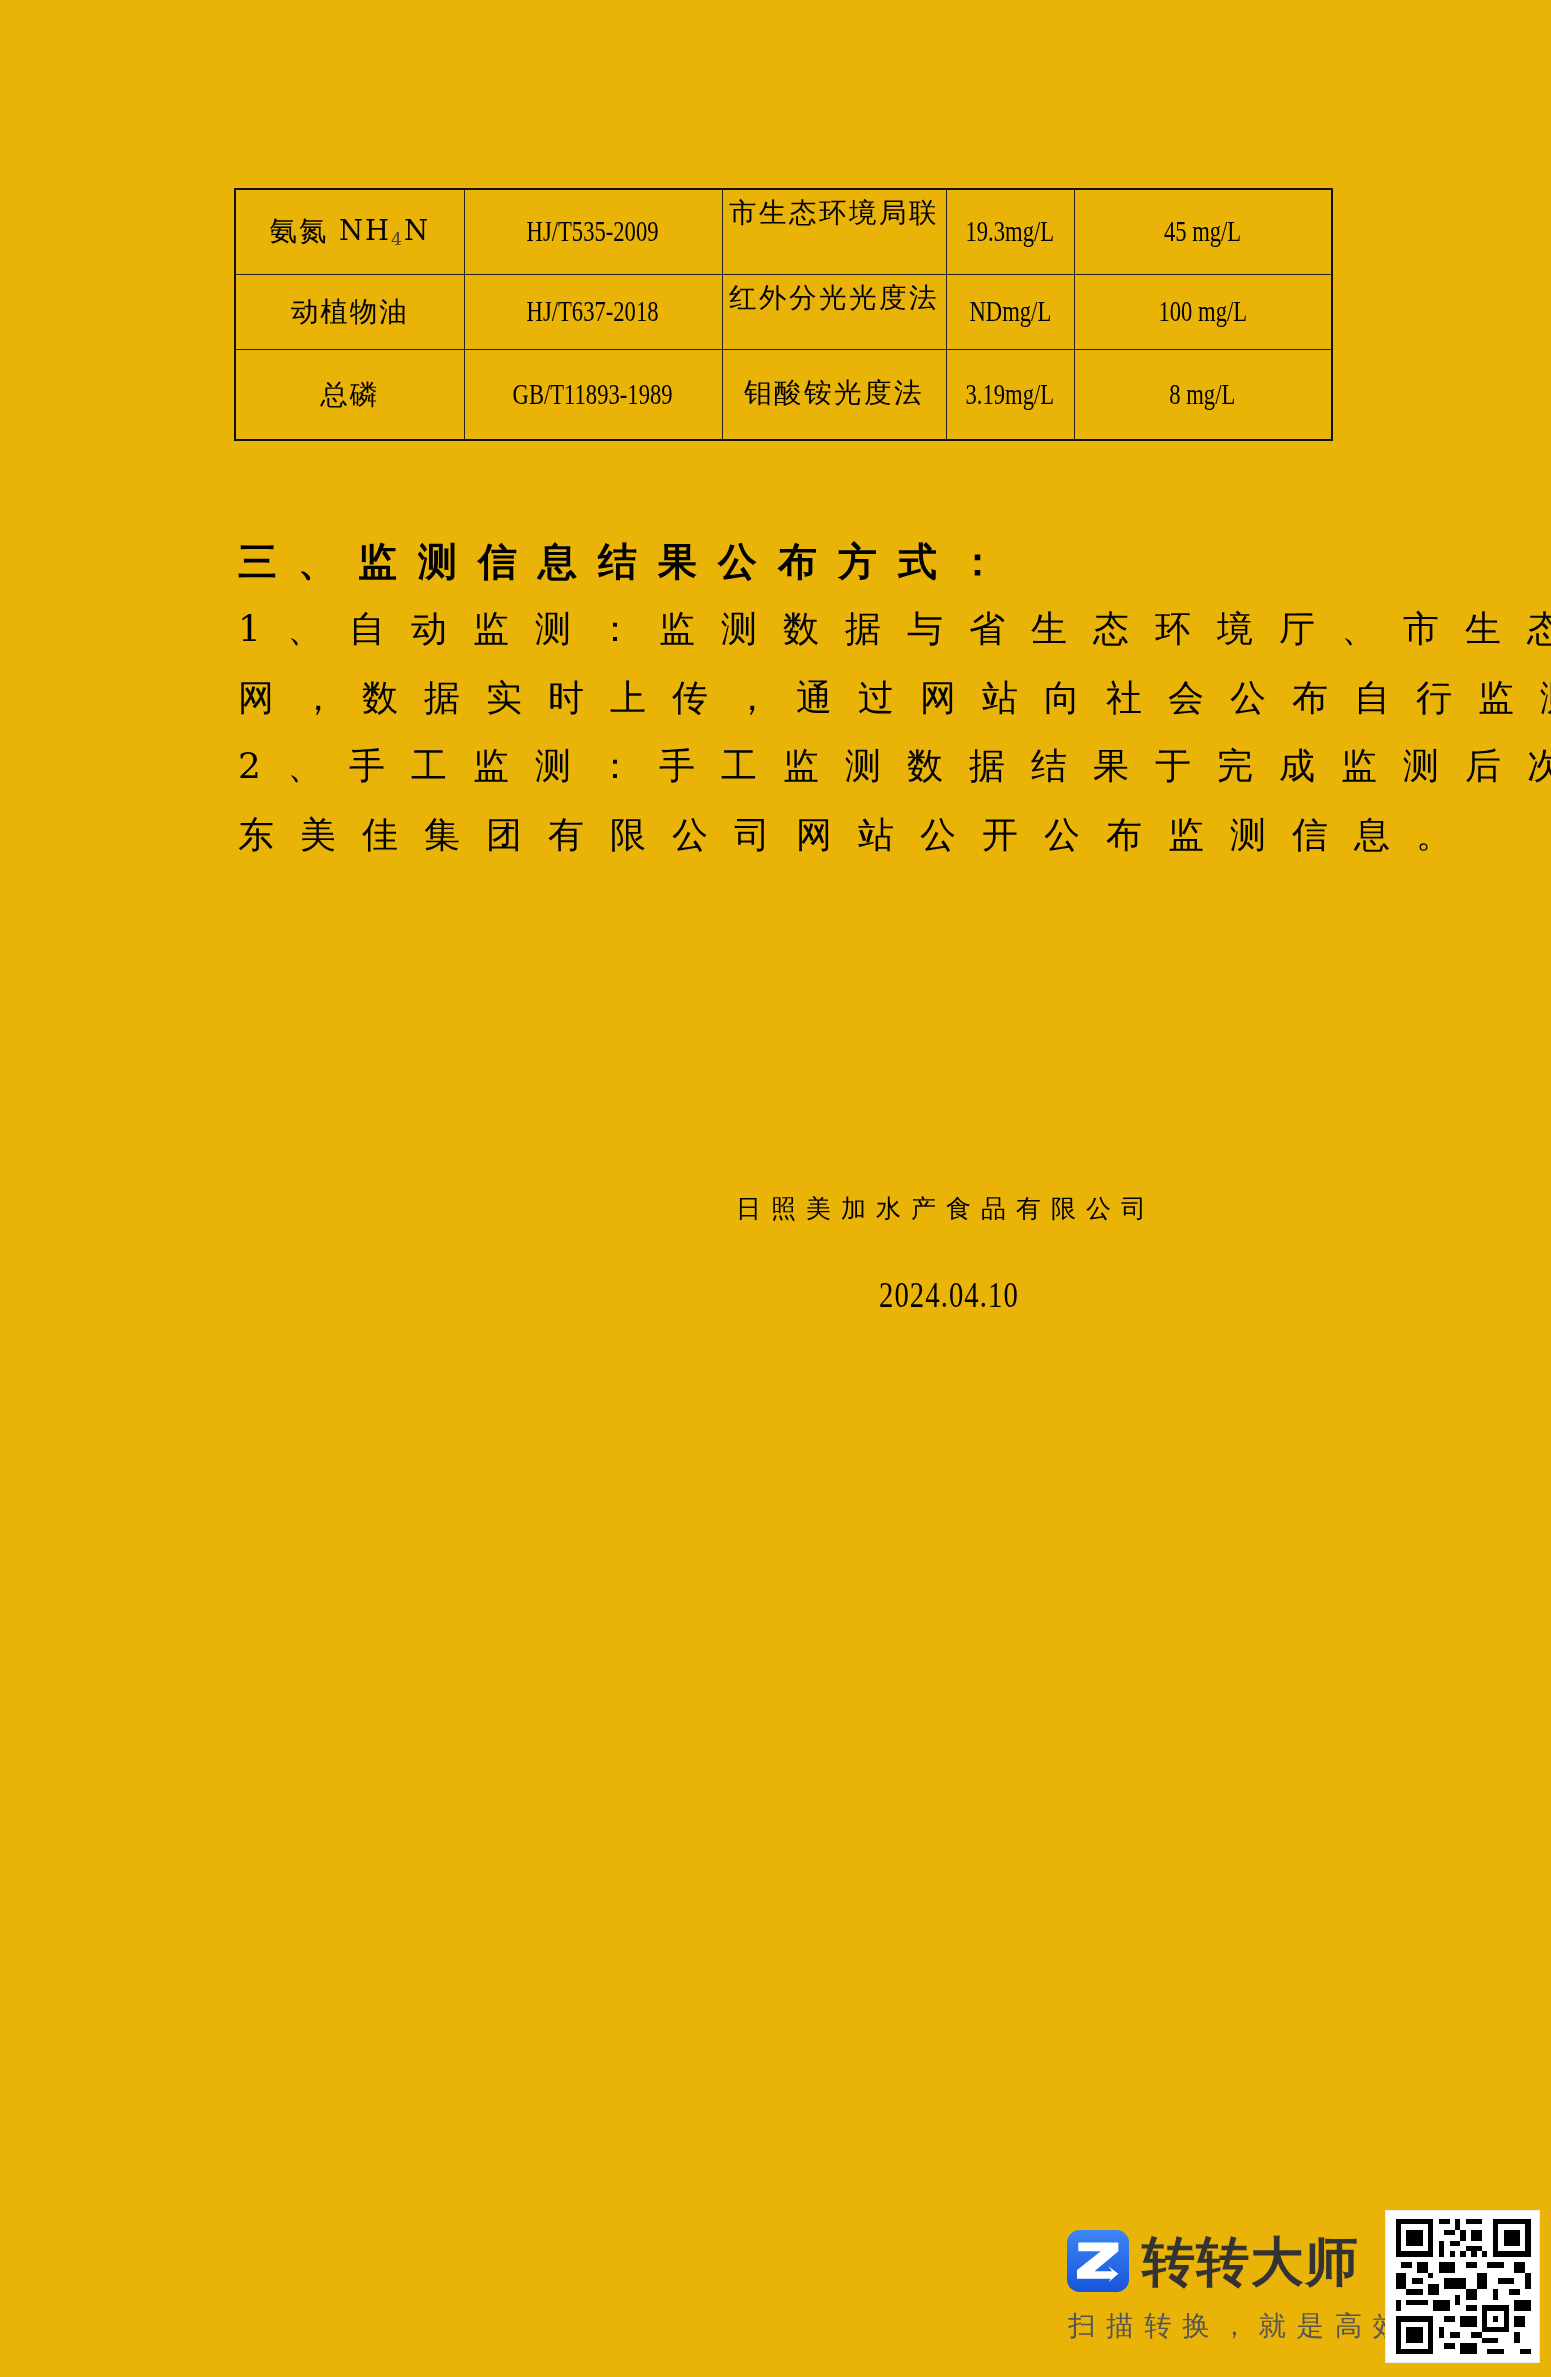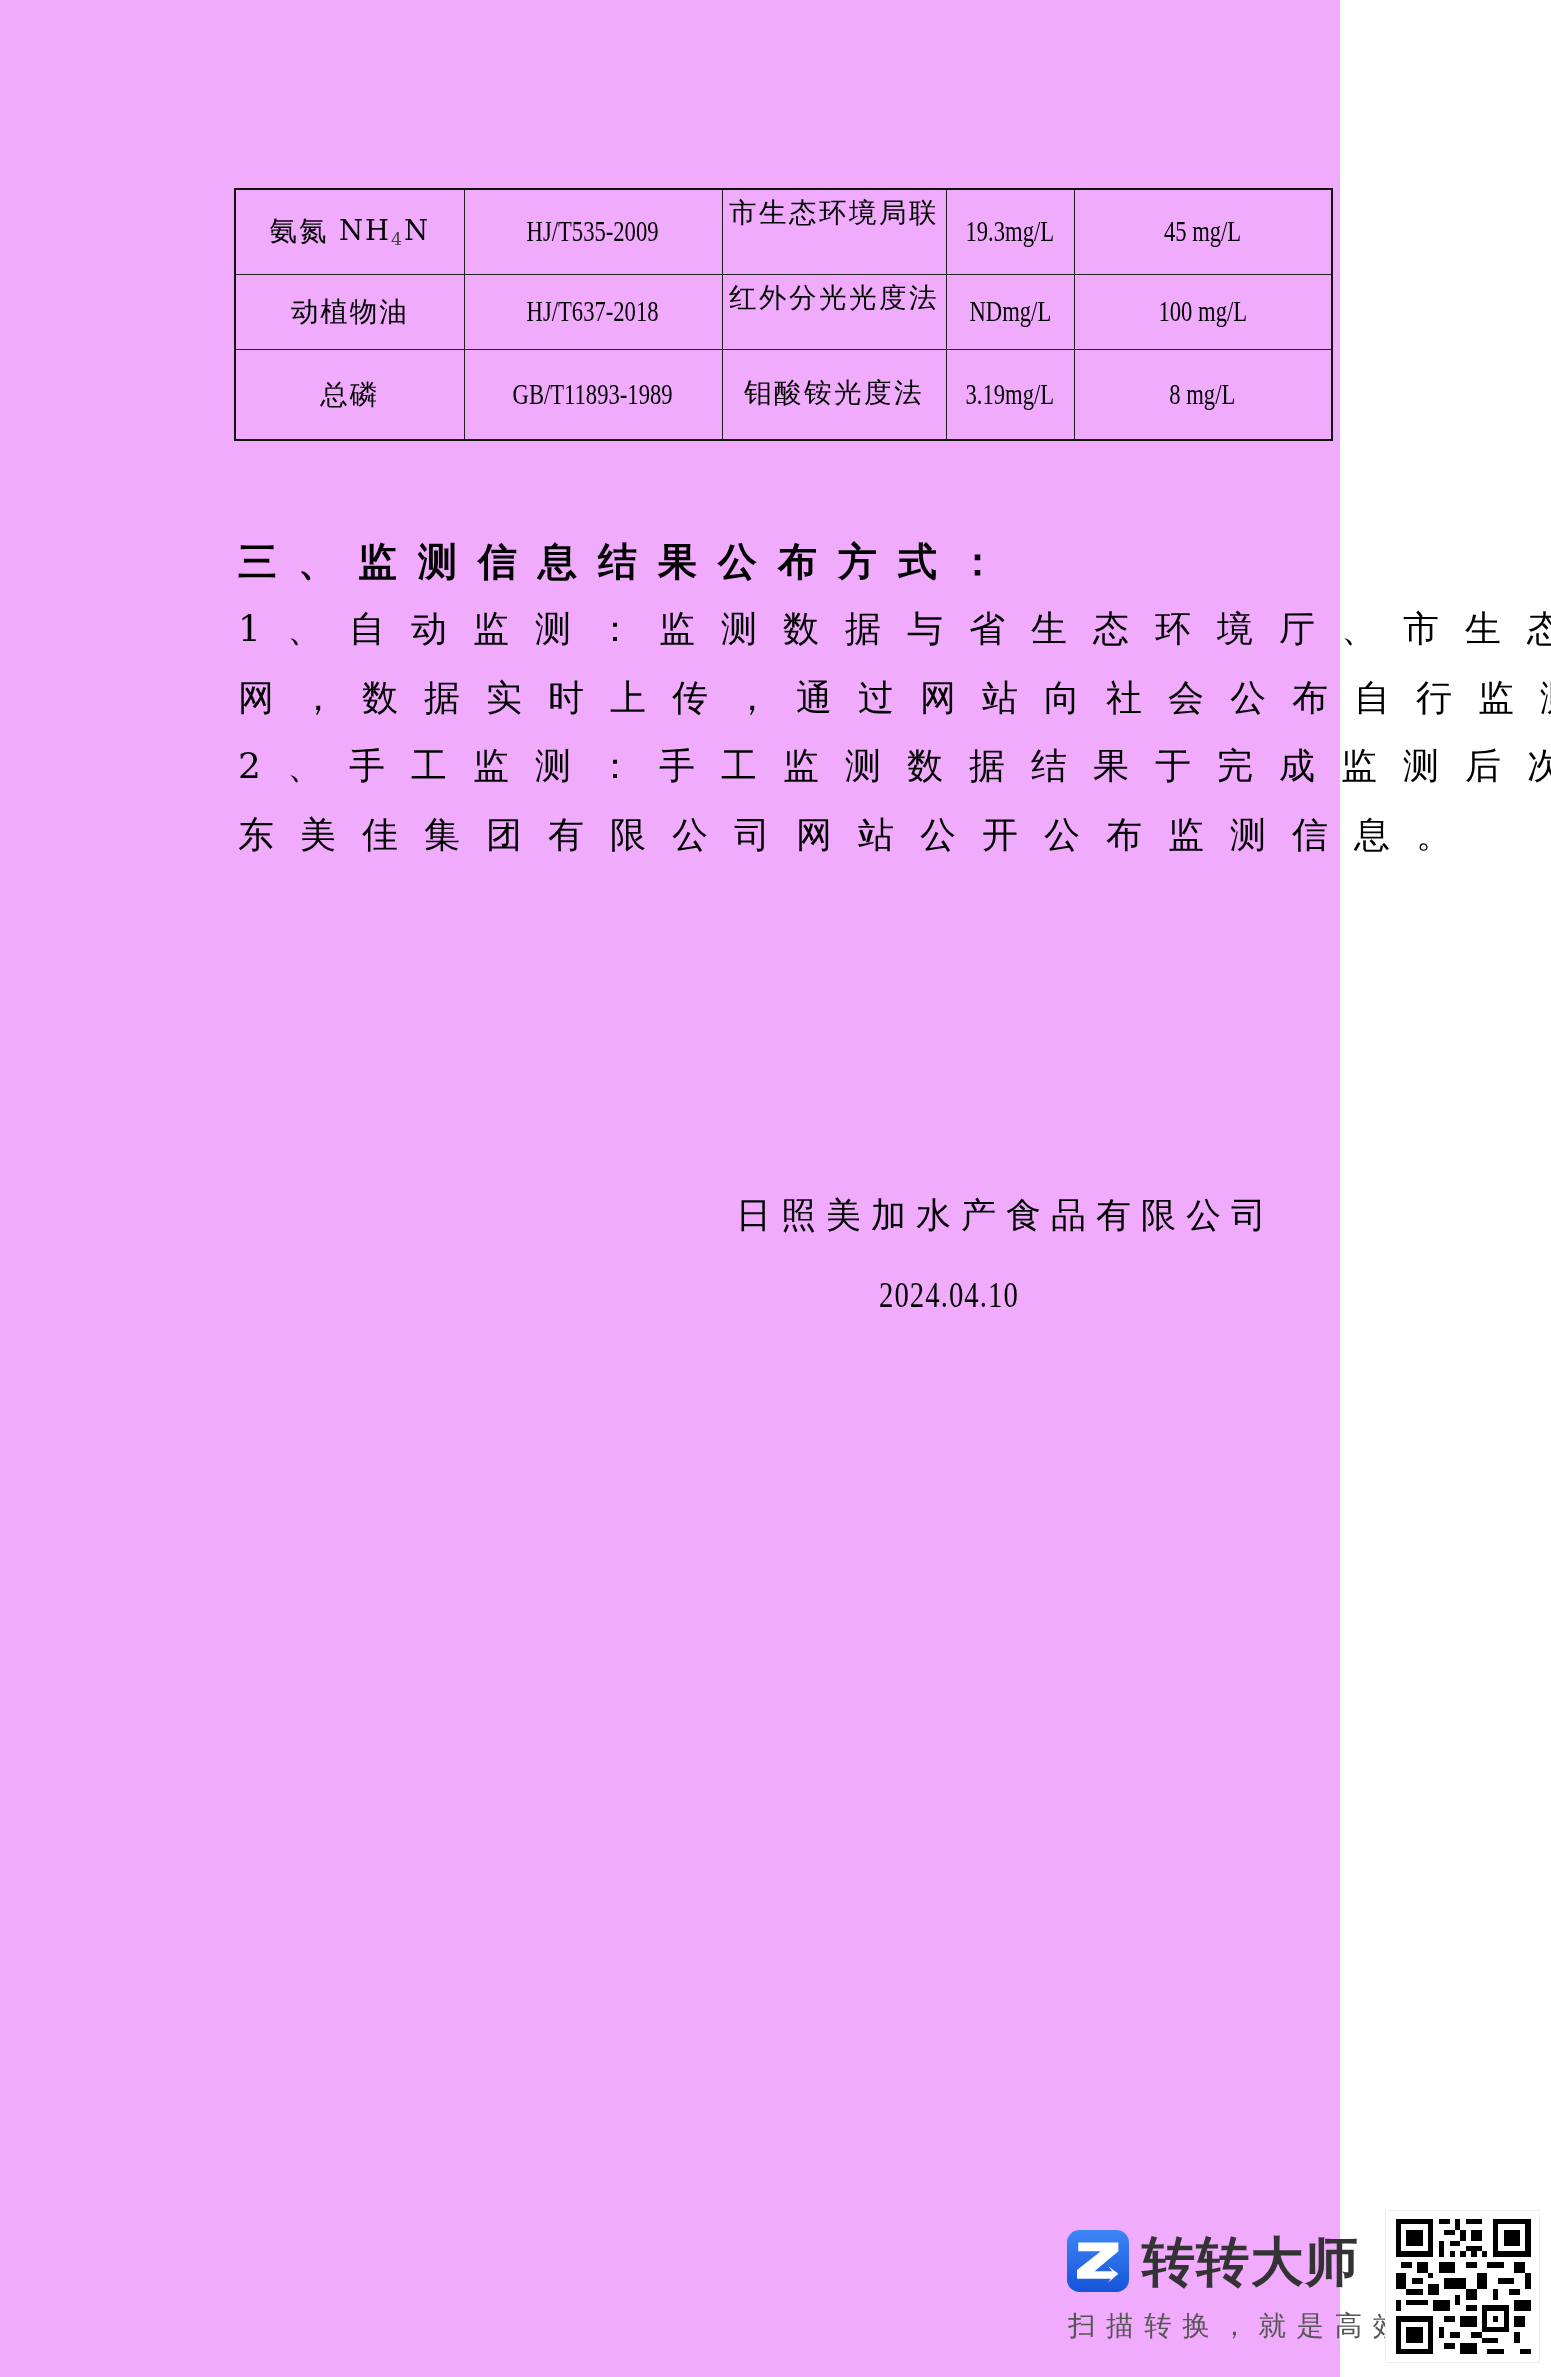--- a/index.html
+++ b/index.html
@@ -1,18 +1,18 @@
 <!DOCTYPE html>
 <html style="font-size:10px"><head>
 <meta charset="utf-8">
 <style>
   html, body { margin:0; padding:0; background:#ffffff; }
   body { width:1551px; height:2377px; position:relative; overflow:hidden;
          font-family:"DejaVu Serif","Liberation Serif",serif; color:#000; }
-  .page { position:absolute; left:0; top:0; width:1340px; height:2377px; background:#f0abfc; }
+  .page { position:absolute; left:0; top:0; width:1551px; height:2377px; background:#eab308; }
 
   
   .data-table { position:absolute; left:234px; top:188px; border-collapse:collapse;
                 table-layout:fixed; border:2.5px solid #111; }
   .data-table td { border:1.3px solid #222; padding:0; text-align:center; vertical-align:middle;
                    font-size:27.5px; line-height:1.2; }
   .data-table td.method { vertical-align:top; padding-top:6.3px; letter-spacing:2.5px;
                           font-size:27.5px; }
   .data-table td.method.last { padding-top:26px; }
   .data-table td.item { letter-spacing:1.9px; }
@@ -22,21 +22,21 @@
 
   
   .line { position:absolute; left:238px; font-size:36px; line-height:44px; white-space:nowrap;
           letter-spacing:26px; }
   .heading { top:539px; font-weight:bold; letter-spacing:21px; font-size:39px; }
   .l1 { top:607px; }
   .l2 { top:676px; }
   .l3 { top:744px; }
   .l4 { top:813px; }
 
-  .sign-company { position:absolute; left:736px; top:1192px; font-size:35px; letter-spacing:10px; white-space:nowrap; }
+  .sign-company { position:absolute; left:736px; top:1192px; font-size:25px; letter-spacing:10px; white-space:nowrap; }
   .sign-date { position:absolute; left:879px; top:1276px; font-size:35px; white-space:nowrap;
                font-family:"Liberation Serif",serif; transform:scaleX(0.82); transform-origin:left; letter-spacing:1.3px; }
 
   
   .wm-logo { position:absolute; left:1067px; top:2230px; width:62px; height:62px; border-radius:12.5px;
              background:linear-gradient(180deg,#3d86f5 0%,#1654d9 100%); }
   .wm-logo svg { position:absolute; left:0; top:0; }
   .wm-title { position:absolute; left:1142px; top:2234px; font-family:Liberation Sans, sans-serif;
               font-weight:bold; font-size:53px; color:#333; letter-spacing:1.3px; white-space:nowrap; line-height:56px; }
   .wm-slogan { position:absolute; left:1068px; top:2308px; font-family:"DejaVu Sans","Liberation Sans",sans-serif;

